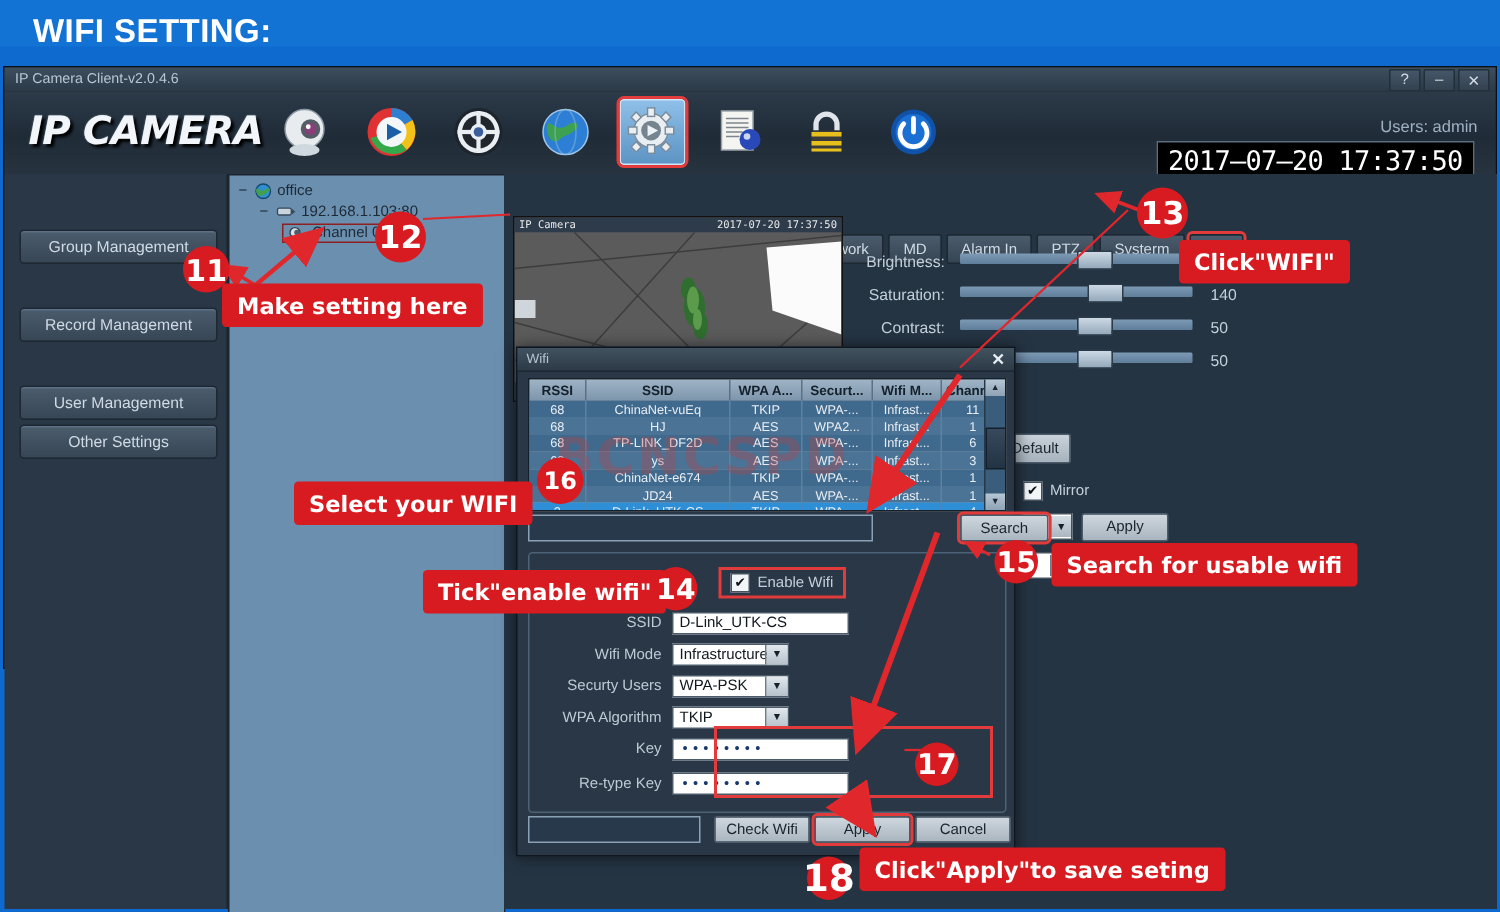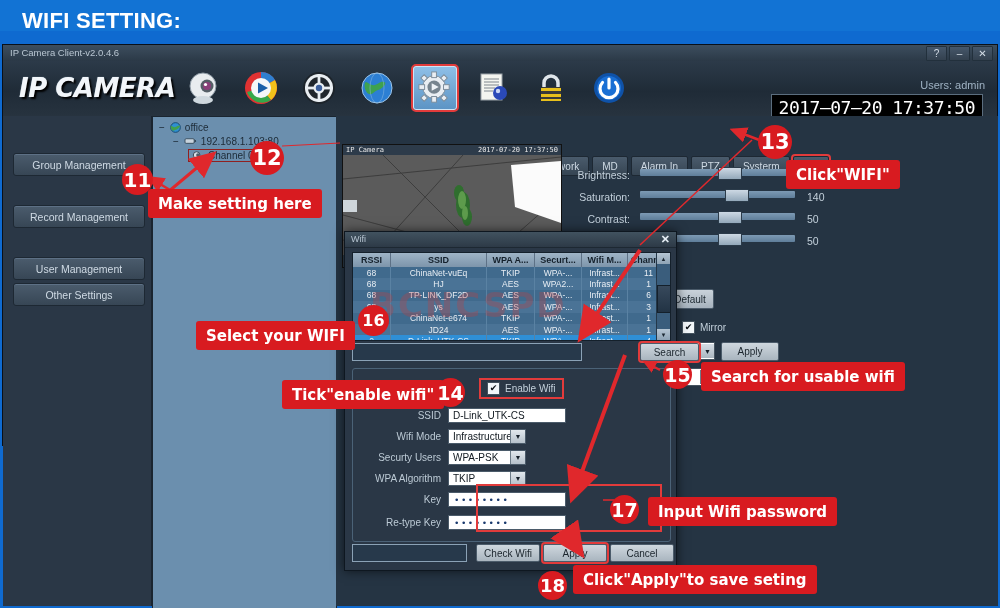--- a/index.html
+++ b/index.html
@@ -561,25 +561,24 @@
     <path d="M614 500 L603 500" stroke="#e0282c" stroke-width="1.5" fill="none"></path>
 
     <path d="M565 530 L580 552" stroke="#e0282c" stroke-width="4" fill="none" marker-end="url(#ahb)"></path>
   </svg>
 
   <div class="cal" style="left:148px;top:189px;font-size:15px;height:23px;">Make setting here</div>
   <div class="cal" style="left:786px;top:160px;font-size:15px;height:23px;">Click"WIFI"</div>
   <div class="cal" style="left:196px;top:321px;font-size:15px;height:23px;">Select your WIFI</div>
   <div class="cal" style="left:282px;top:380px;font-size:15px;height:23px;">Tick"enable wifi"</div>
   <div class="cal" style="left:701px;top:362px;font-size:15px;height:23px;">Search for usable wifi</div>
-  <div class="cal" style="left:648px;top:497px;font-size:15px;height:23px;">Input Wifi password</div>
   <div class="cal" style="left:573px;top:565px;font-size:15px;height:23px;">Click"Apply"to save seting</div>
 
   <div class="badge" style="left:122px;top:164px;width:31px;height:31px;font-size:20px">11</div>
   <div class="badge" style="left:250px;top:141px;width:34px;height:34px;font-size:21px">12</div>
   <div class="badge" style="left:758px;top:125px;width:34px;height:34px;font-size:21px">13</div>
   <div class="badge" style="left:436px;top:378px;width:29px;height:29px;font-size:19px">14</div>
   <div class="badge" style="left:663px;top:360px;width:29px;height:29px;font-size:19px">15</div>
   <div class="badge" style="left:358px;top:305px;width:31px;height:31px;font-size:16px">16</div>
   <div class="badge" style="left:610px;top:495px;width:29px;height:29px;font-size:19px">17</div>
-  <div class="badge" style="left:538px;top:571px;width:29px;height:29px;font-size:18px">18</div>
+  <div class="badge" style="left:538px;top:571px;width:29px;height:29px;font-size:25px">18</div>
 
 </div>
 
 </body></html>

